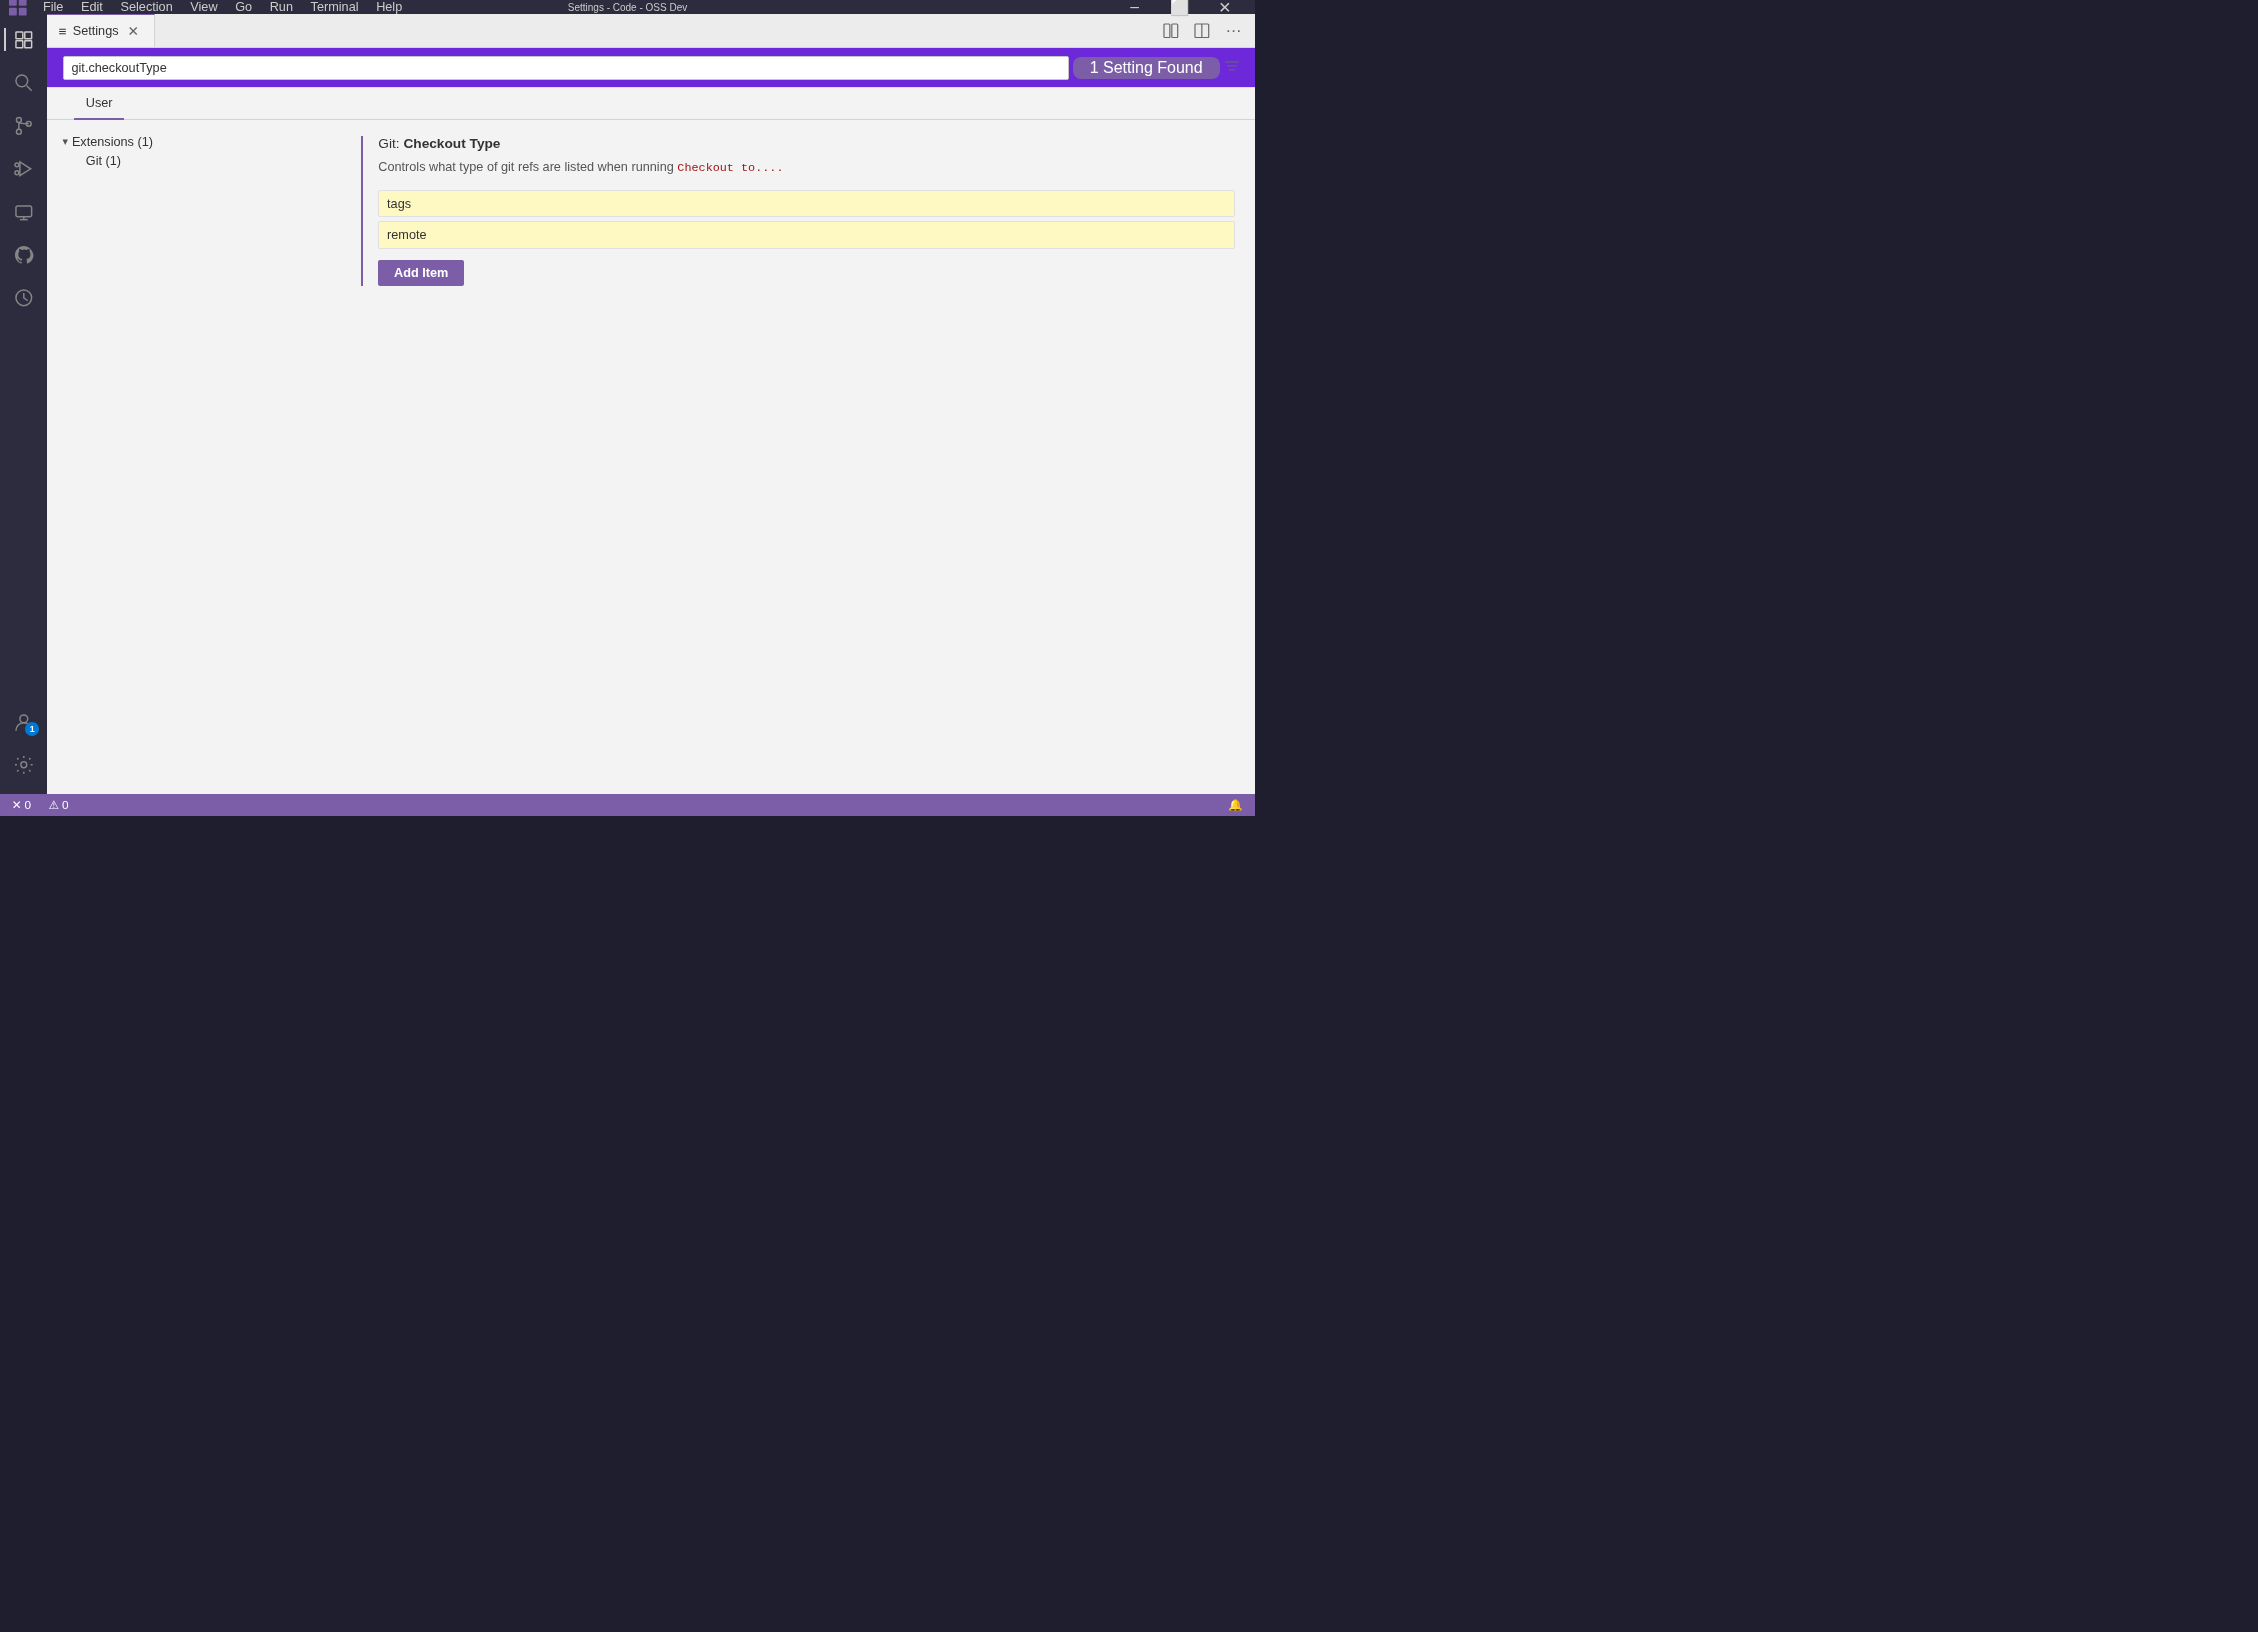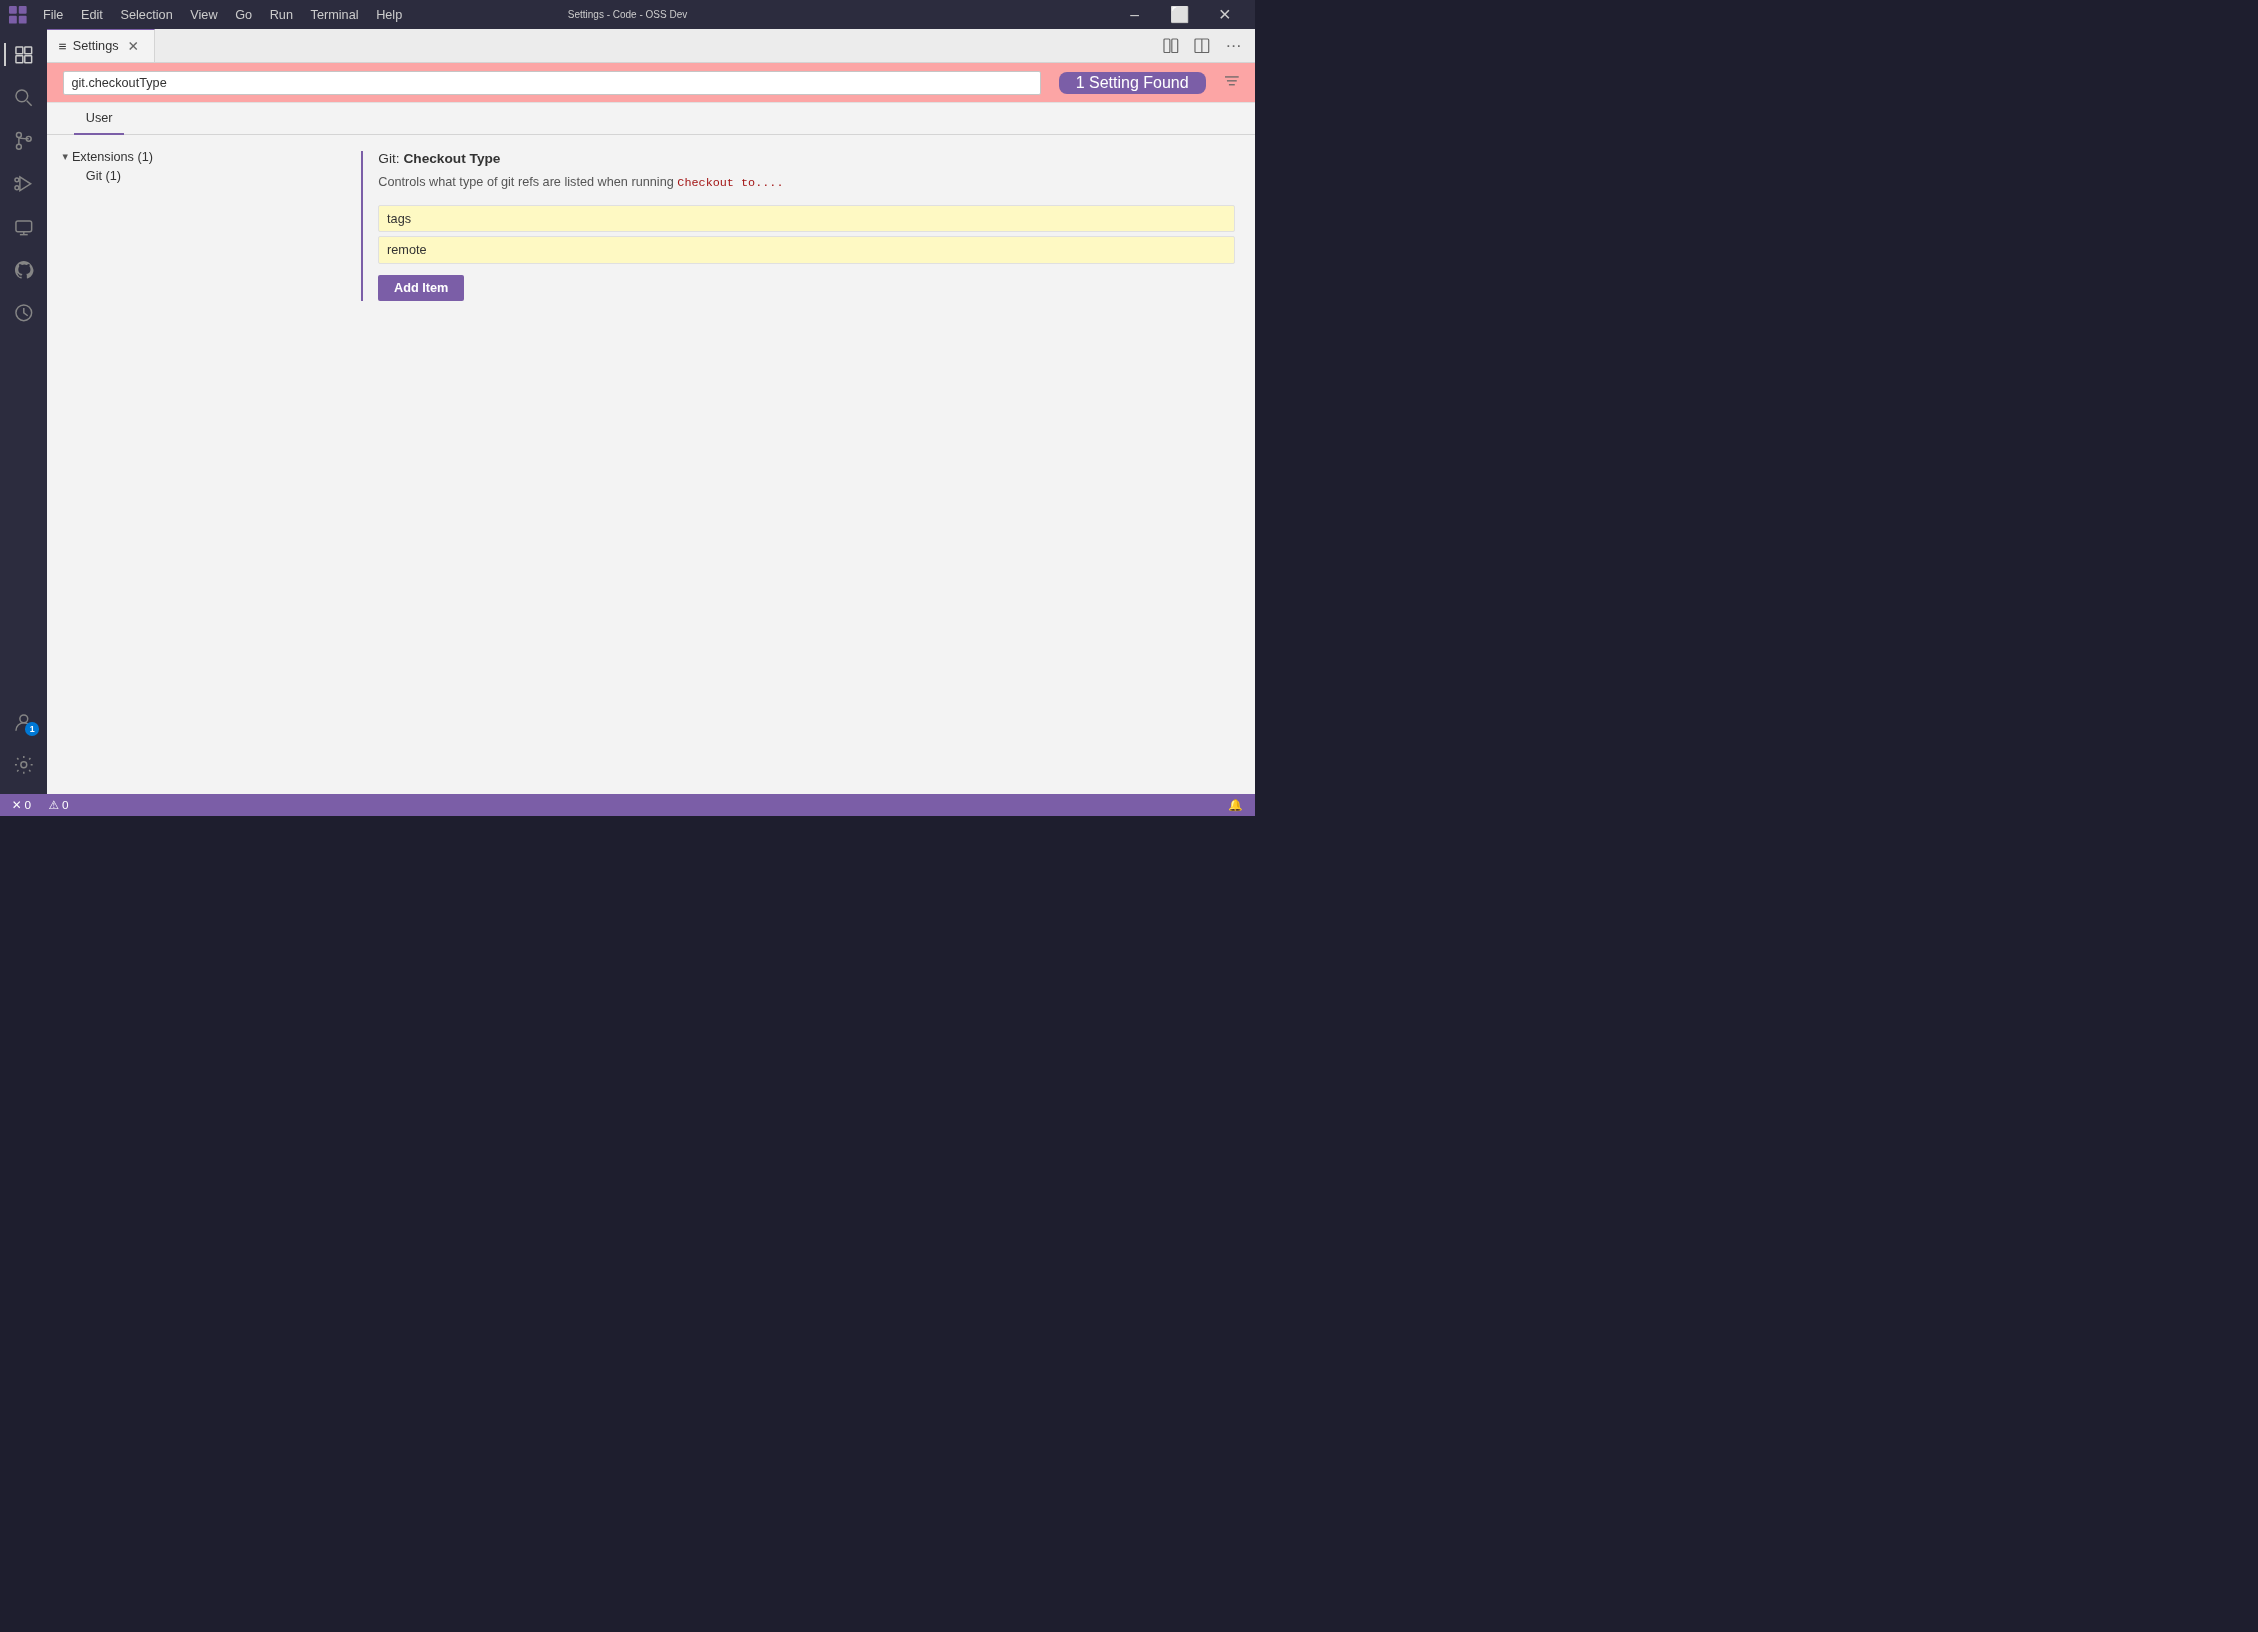--- a/index.html
+++ b/index.html
@@ -10,21 +10,21 @@
       color: #cccccc;
       width: 1255px;
       height: 816px;
       overflow: hidden;
       display: flex;
       flex-direction: column;
     }
 
     
     .titlebar {
-      height: 29px;
+      height: 14px;
       background: #2c2c3e;
       display: flex;
       align-items: center;
       padding: 0 7.8px;
       flex-shrink: 0;
       position: relative;
     }
     .titlebar-logo {
       width: 19.6px;
       height: 19.6px;
@@ -197,24 +197,24 @@
       flex: 1;
       display: flex;
       flex-direction: column;
       background: #f3f3f3;
       overflow: hidden;
     }
 
     
     .search-bar {
       padding: 7.8px 15.7px;
-      background: #fca5a5;
-      display: flex;
-      align-items: center;
-      gap: 18px;
+      background: #6d28d9;
+      display: flex;
+      align-items: center;
+      gap: 4px;
       border-bottom: 1px solid #e0e0e0;
       flex-shrink: 0;
     }
     .search-input-wrapper {
       flex: 1;
       display: flex;
       align-items: center;
       background: white;
       border: 1px solid #c5c5c5;
       border-radius: 2px;

